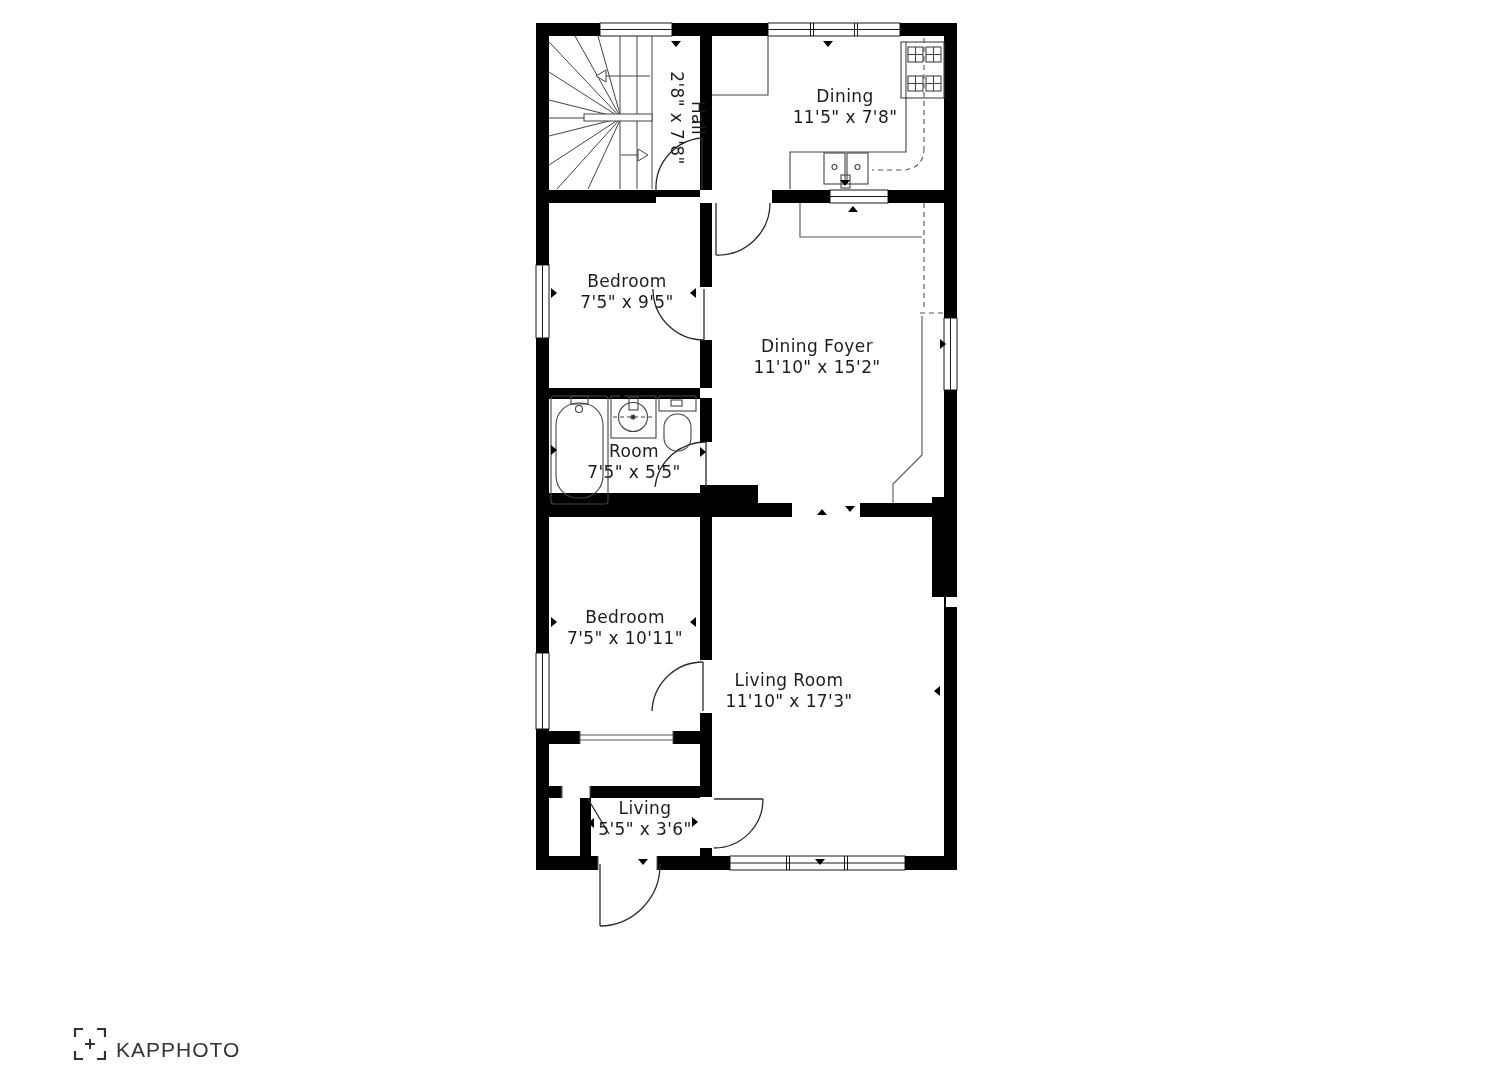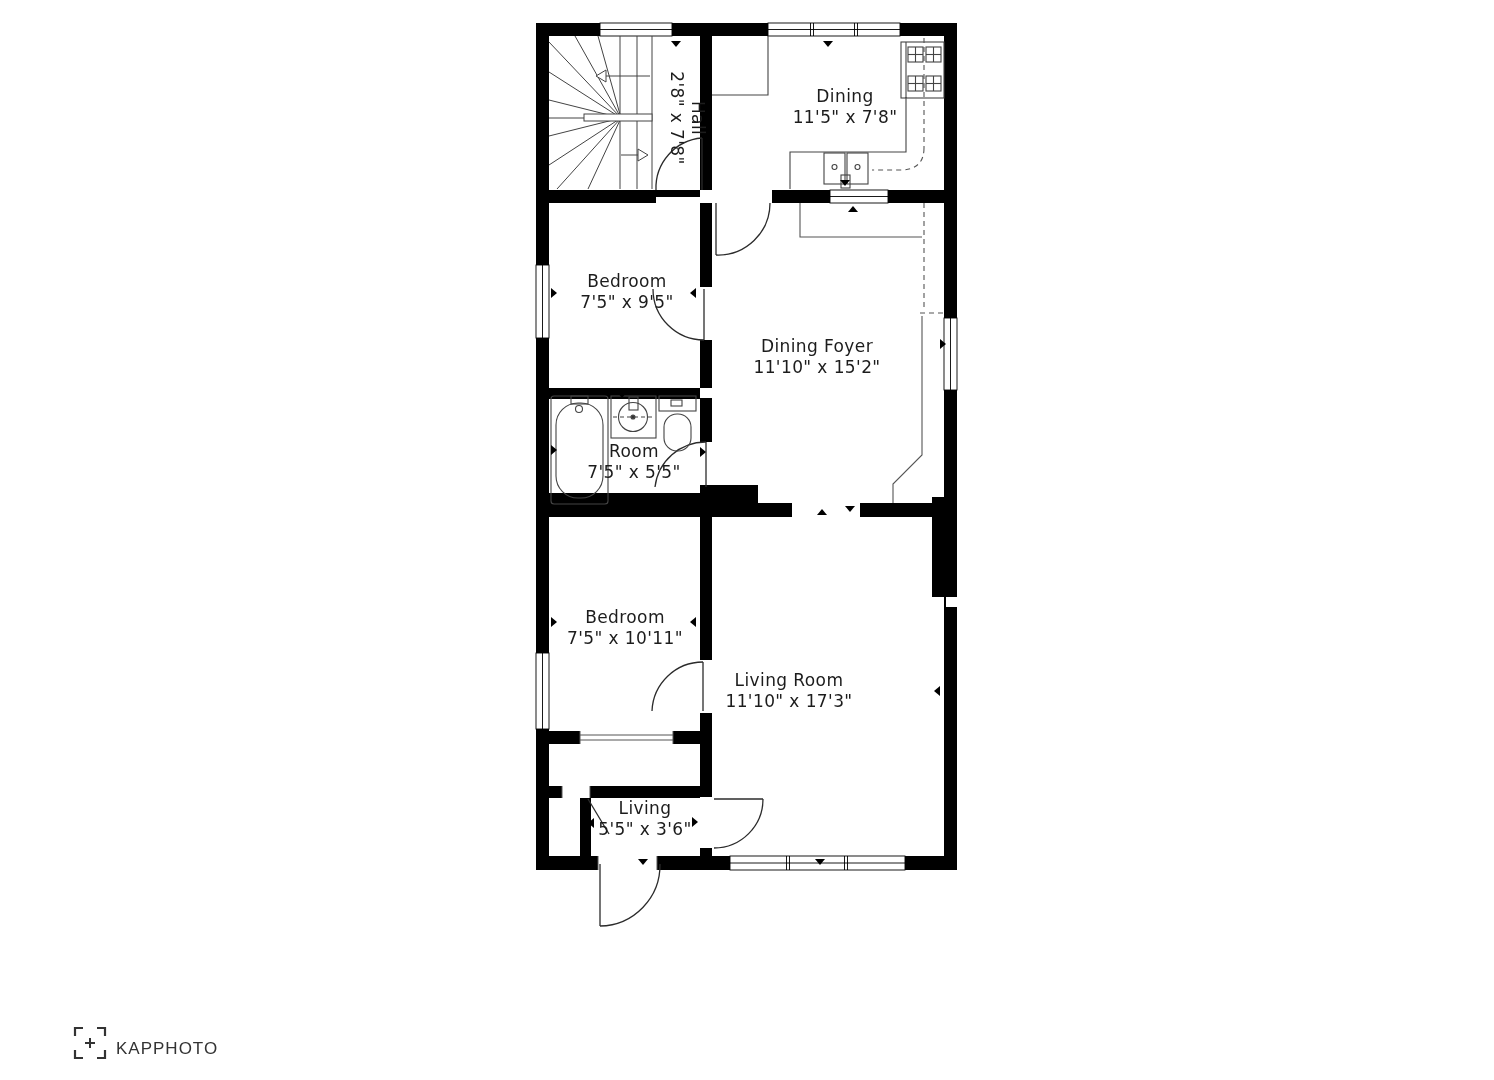--- a/index.html
+++ b/index.html
@@ -4,21 +4,21 @@
 <style>
   html,body{margin:0;padding:0;background:#ffffff;}
   .canvas{position:relative;width:1494px;height:1080px;background:#ffffff;overflow:hidden;
           font-family:"DejaVu Sans", sans-serif;}
   .plan-svg{position:absolute;left:0;top:0;}
   .room-label{position:absolute;transform:translate(-50%,-50%);text-align:center;
               font-size:17px;line-height:21px;color:#1c1c1c;white-space:nowrap;letter-spacing:.4px;}
   .room-label .room-name,.room-label .room-dims{display:block;}
   .rot90{transform:translate(-50%,-50%) rotate(90deg);}
   .logo{position:absolute;left:73px;top:1026px;display:flex;align-items:center;gap:9px;}
-  .logo-text{font-family:"Liberation Sans", sans-serif;font-size:17px;letter-spacing:1px;
+  .logo-text{font-family:"Liberation Sans", sans-serif;font-size:21px;letter-spacing:1px;
              color:#333333;margin-top:12px;}
 </style>
 </head>
 <body>
 
 <div class="canvas">
 
 <svg class="plan-svg" width="1494" height="1080" viewBox="0 0 1494 1080">
 
   <g fill="#000000">

